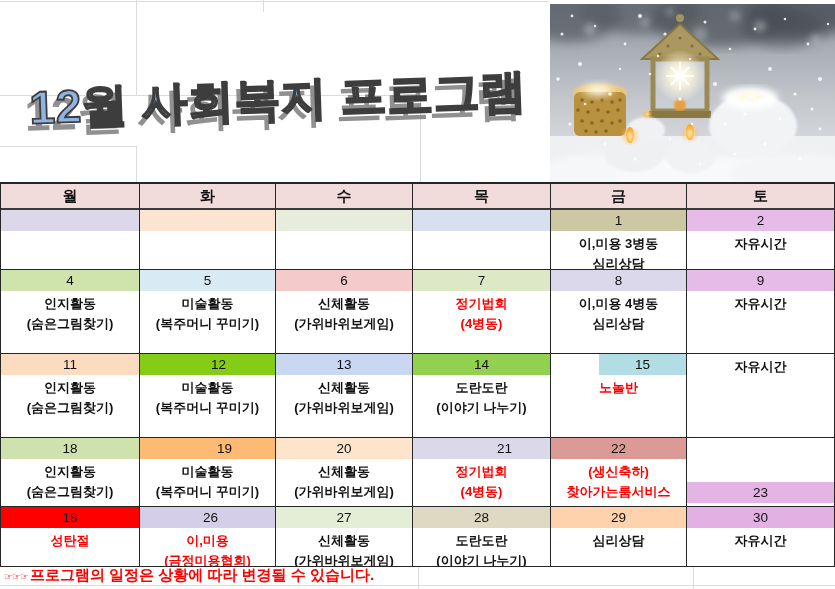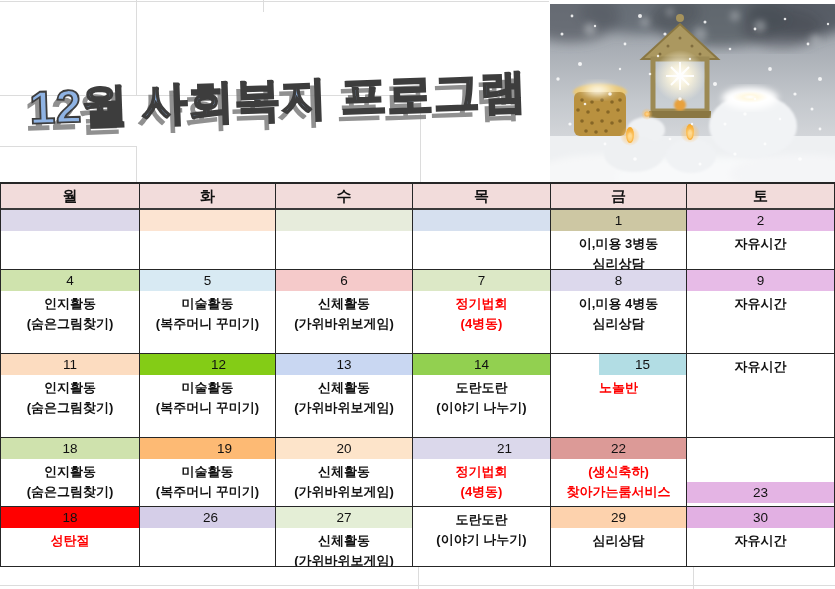--- a/index.html
+++ b/index.html
@@ -481,31 +481,38 @@
             <span>18</span>
           </div>
           <div class="day-content">
             <div class="line red">성탄절</div>
           </div>
         </div>
         <div class="day-cell">
           <div class="date-band" style="background: rgb(213, 206, 232); padding-left: 6px;">
             <span>26</span>
           </div>
+          <div class="day-content">
+            <div class="line red">이,미용</div>
+            <div class="line red">(금정미용협회)</div>
+          </div>
         </div>
         <div class="day-cell">
           <div class="date-band" style="background: rgb(228, 238, 214);">
             <span>27</span>
           </div>
           <div class="day-content">
             <div class="line">신체활동</div>
             <div class="line">(가위바위보게임)</div>
           </div>
         </div>
         <div class="day-cell">
+          <div class="date-band" style="background: rgb(221, 217, 195);">
+            <span>28</span>
+          </div>
           <div class="day-content">
             <div class="line">도란도란</div>
             <div class="line">(이야기 나누기)</div>
           </div>
         </div>
         <div class="day-cell">
           <div class="date-band" style="background: rgb(253, 210, 173);">
             <span>29</span>
           </div>
           <div class="day-content">
@@ -516,14 +523,17 @@
           <div class="date-band" style="background: rgb(226, 176, 227);">
             <span>30</span>
           </div>
           <div class="day-content">
             <div class="line">자유시간</div>
           </div>
         </div>
       </div>
     </div>
 
+  <div class="footer">
+    <span class="footer-prefix">☞☞☞</span><span>프로그램의 일정은 상황에 따라 변경될 수 있습니다.</span>
+  </div>
 
 </div>
 
 </body></html>

